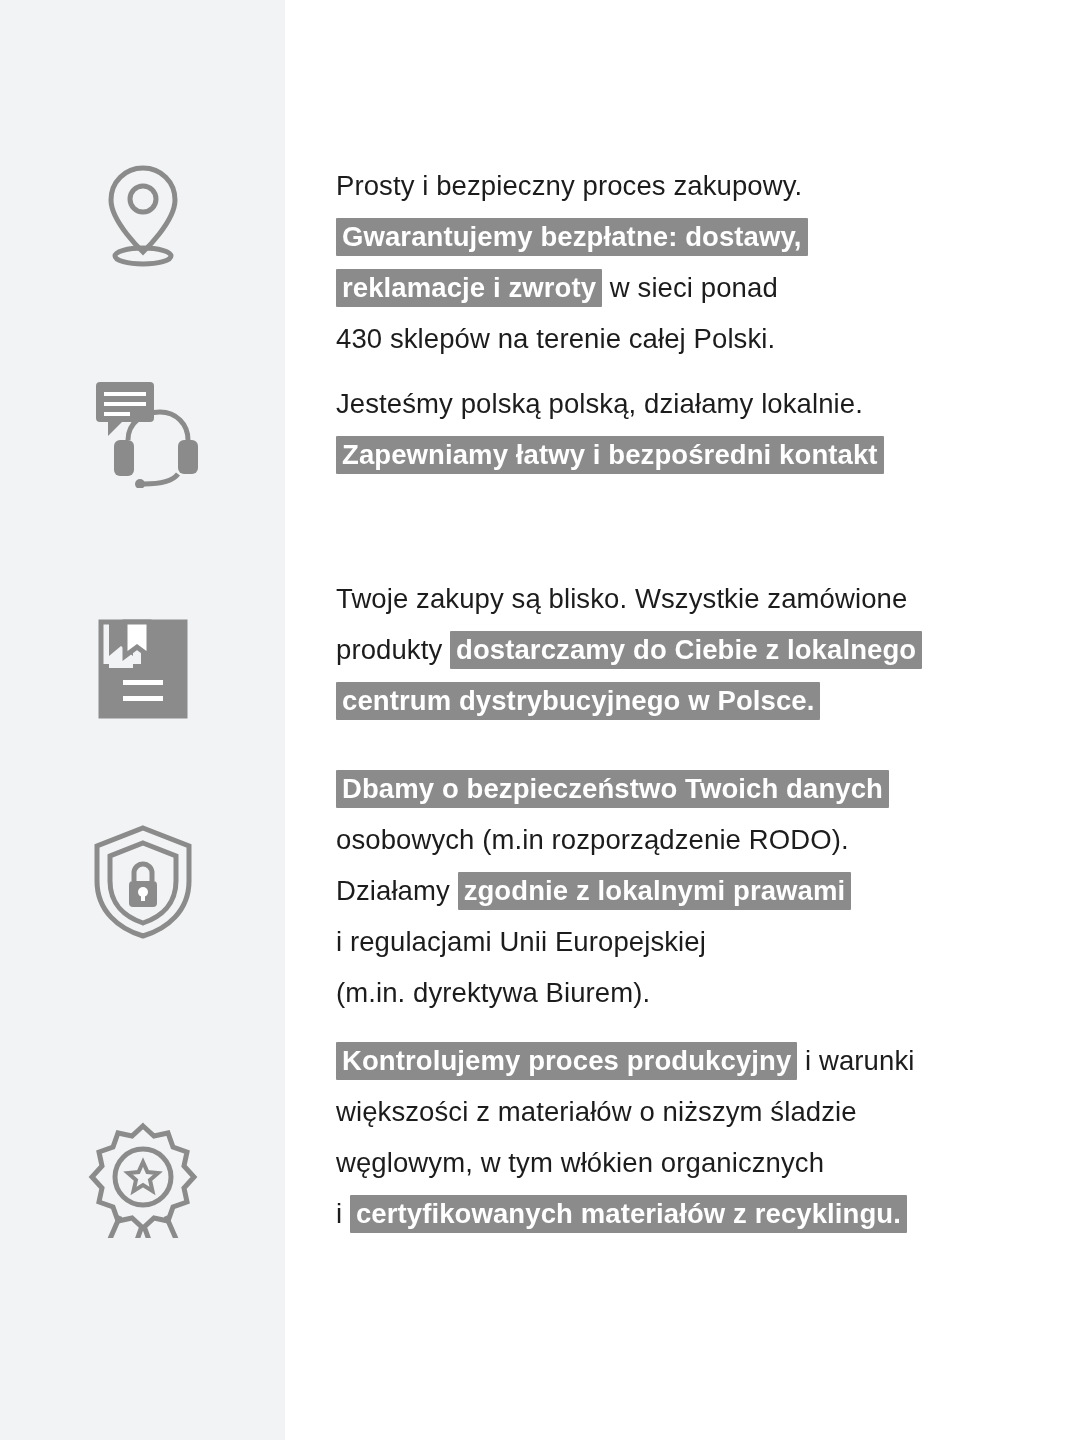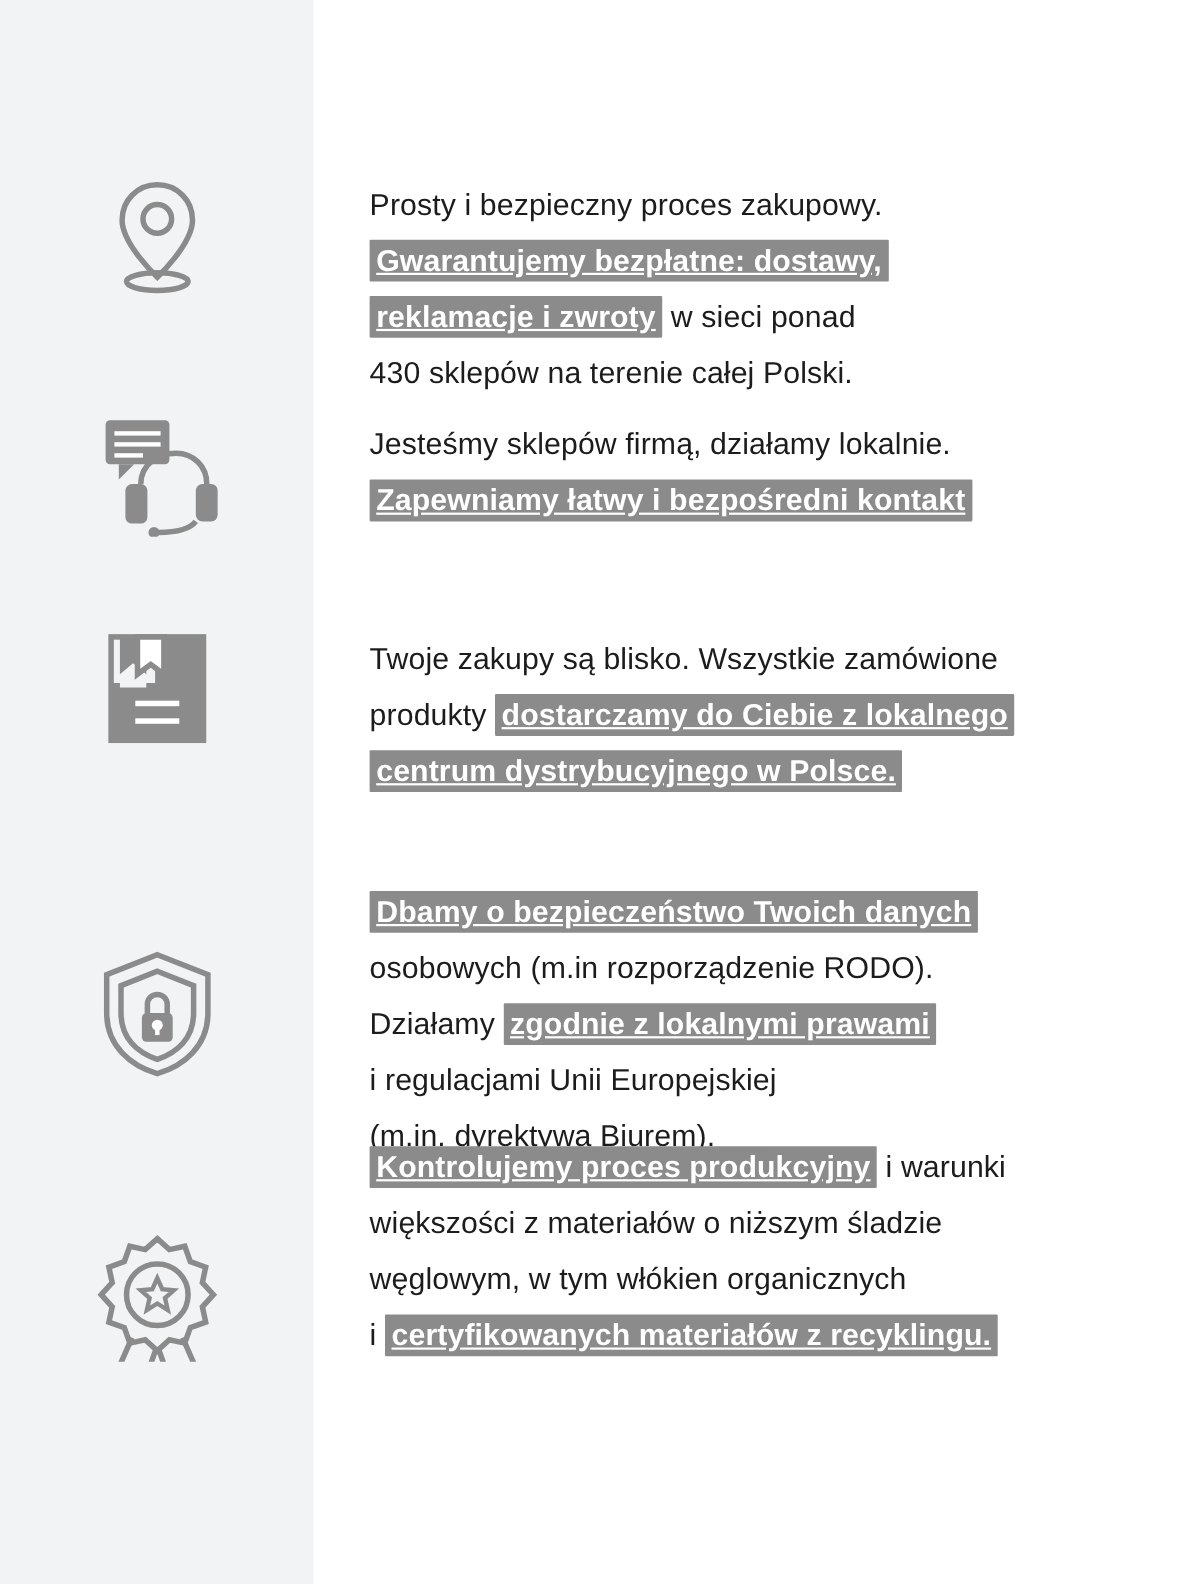--- a/index.html
+++ b/index.html
@@ -61,21 +61,20 @@
     white-space: nowrap;
     letter-spacing: 0.1px;
   }
   .hl {
     background: #8b8b8b;
     color: #ffffff;
     font-weight: bold;
     padding: 3px 6px 4px 6px;
     border-radius: 1px;
     box-decoration-break: clone;
-    text-decoration: underline;
     -webkit-box-decoration-break: clone;
   }
   .plain { color: #1c1c1c; }
 </style>
 </head>
 <body>
 
 <div class="page">
   <div class="left-band" style="background: rgb(241, 243, 244);"></div>
 
@@ -106,43 +105,43 @@
           <rect x="16" y="24" width="42" height="4" fill="#ffffff" stroke="none"></rect>
           <rect x="16" y="34" width="26" height="4" fill="#ffffff" stroke="none"></rect>
           <path d="M40 62 C40 44 56 34 72 34 C88 34 100 46 100 62 L100 80" fill="none"></path>
           <rect x="26" y="62" width="20" height="36" rx="6" fill="#8b8b8b" stroke="none"></rect>
           <rect x="90" y="62" width="20" height="34" rx="6" fill="#8b8b8b" stroke="none"></rect>
           <path d="M90 96 C84 104 70 106 56 106" fill="none"></path>
           <circle cx="52" cy="106" r="5" fill="#8b8b8b" stroke="none"></circle>
         </svg>
       </div>
       <div class="text-cell">
-          <div class="line"><span class="plain">Jesteśmy sklepów firmą, działamy lokalnie.</span></div>
+          <div class="line"><span class="plain">Jesteśmy polską polską, działamy lokalnie.</span></div>
           <div class="line"><span class="hl">Zapewniamy łatwy i bezpośredni kontakt</span></div>
         </div>
     </div>
 
-    <div class="row" style="top:573px;">
+    <div class="row" style="top:573px;align-items:flex-end;">
       <div class="icon-cell">
         <svg width="96" height="110" viewBox="0 0 96 110" fill="none">
           <path d="M6 6 L38 6 L38 40 L26 30 L14 40 L14 6 Z M46 6 L90 6 L90 100 L6 100 L6 48 L14 48 L14 52 L38 52 L38 48 L46 48 Z" fill="#8b8b8b"></path>
           <rect x="6" y="6" width="84" height="94" fill="none" stroke="#8b8b8b" stroke-width="5"></rect>
           <path d="M30 6 L30 40 L42 31 L54 40 L54 6 Z" fill="#ffffff" stroke="#8b8b8b" stroke-width="5"></path>
           <rect x="28" y="64" width="40" height="5" fill="#ffffff"></rect>
           <rect x="28" y="80" width="40" height="5" fill="#ffffff"></rect>
         </svg>
       </div>
       <div class="text-cell">
           <div class="line"><span class="plain">Twoje zakupy są blisko. Wszystkie zamówione</span></div>
           <div class="line"><span class="plain">produkty </span><span class="hl">dostarczamy do Ciebie z lokalnego</span></div>
           <div class="line"><span class="hl">centrum dystrybucyjnego w Polsce.</span></div>
         </div>
     </div>
 
-    <div class="row" style="top:803px;">
+    <div class="row" style="top:763px;">
       <div class="icon-cell" style="padding-top:60px;">
         <svg width="104" height="118" viewBox="0 0 104 118" fill="none" stroke="#8b8b8b" stroke-width="5">
           <path d="M52 5 L98 23 L98 58 C98 88 76 106 52 113 C28 106 6 88 6 58 L6 23 Z" fill="none"></path>
           <path d="M52 20 L85 33 L85 58 C85 81 70 94 52 100 C34 94 19 81 19 58 L19 33 Z" fill="none"></path>
           <rect x="38" y="58" width="28" height="26" rx="4" fill="#8b8b8b" stroke="none"></rect>
           <path d="M43 58 L43 50 C43 45 47 41 52 41 C57 41 61 45 61 50 L61 58" fill="none" stroke="#8b8b8b" stroke-width="5"></path>
           <circle cx="52" cy="69" r="5" fill="#ffffff" stroke="none"></circle>
           <rect x="50" y="69" width="4" height="9" fill="#ffffff" stroke="none"></rect>
         </svg>
       </div>

